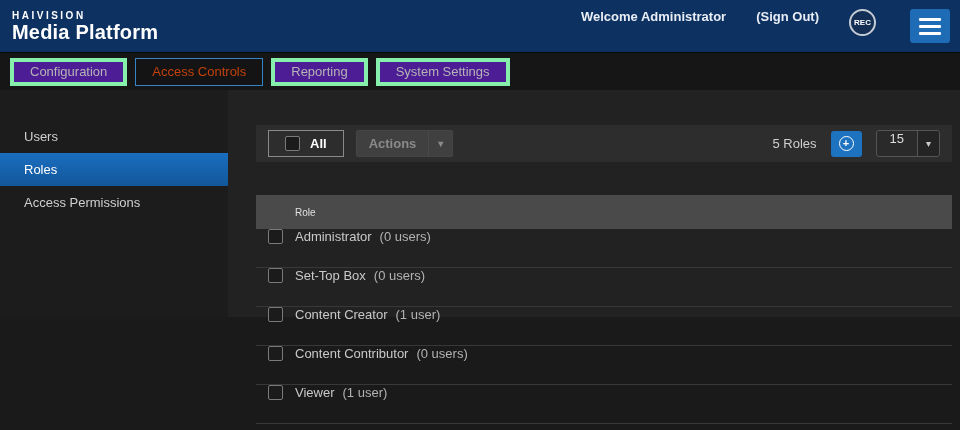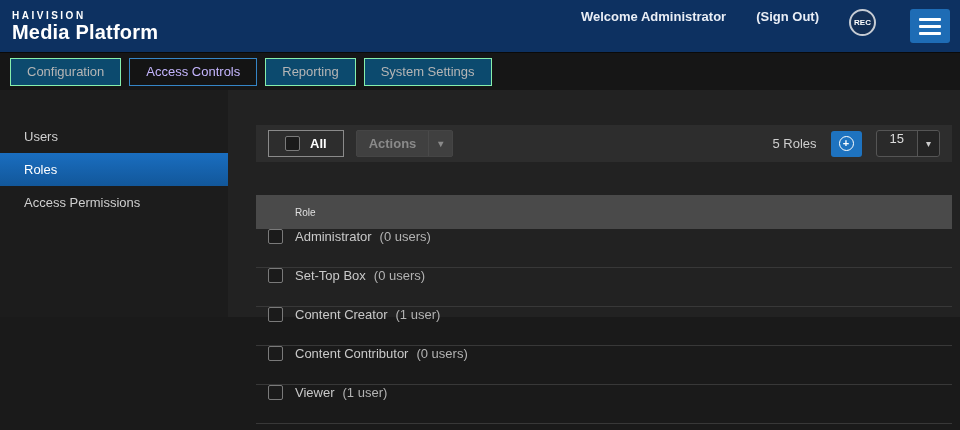--- a/index.html
+++ b/index.html
@@ -50,26 +50,26 @@
 
   
   .nav-tabs {
     height: 38px; background: #161616;
     display: flex; align-items: center; gap: 8px;
     padding: 0 10px; flex: 0 0 auto;
     border-top: 1px solid #0a0a0a;
   }
   .tab {
     height: 28px; padding: 0 16px;
-    background: #0c4a6e; border: 1px solid #86efac;
+    background: #4c1d95; border: 4px solid #86efac;
     color: #b5b5b5; font-size: 13px;
     display: flex; align-items: center; cursor: pointer;
   }
   .tab.active {
-    background: #141414; border: 1px solid #3585c6; color: #c4b5fd;
+    background: #141414; border: 1px solid #3585c6; color: #c2410c;
   }
 
   
   .body { flex: 1 1 auto; display: flex; min-height: 0; }
   .sidebar {
     width: 228px; background: #1c1c1c; flex: 0 0 auto;
     padding-top: 30px;
   }
   .side-item {
     height: 33px; display: flex; align-items: center;

